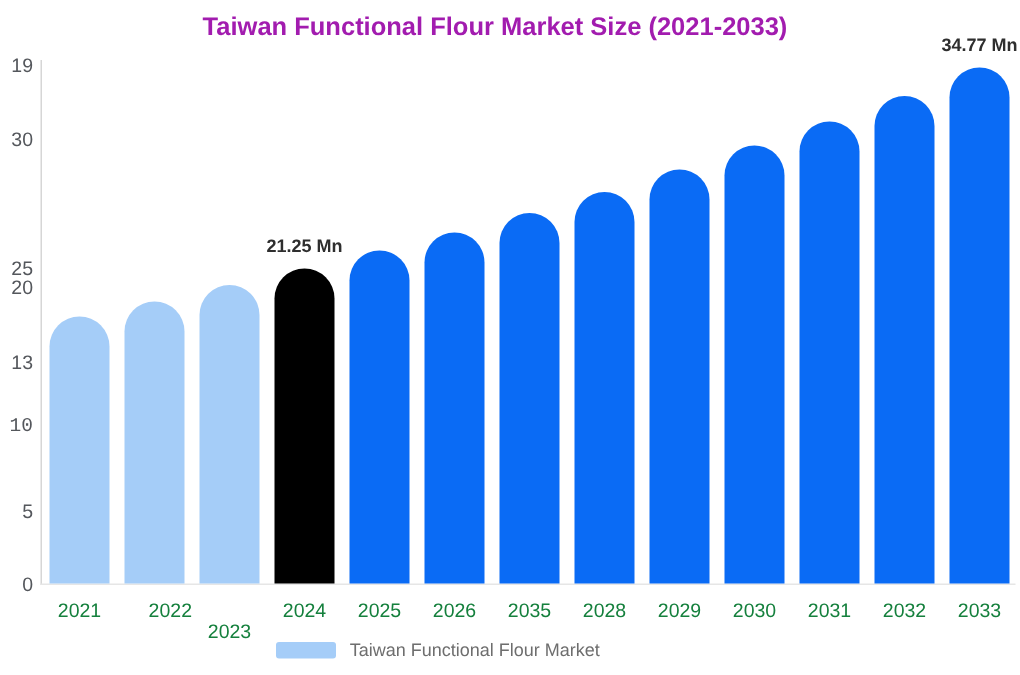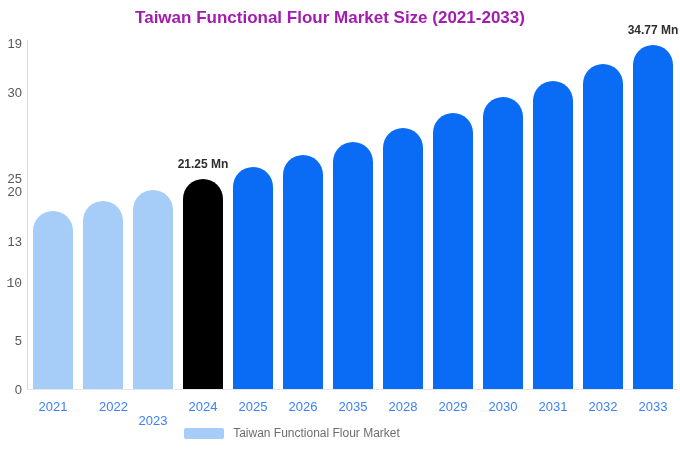--- a/index.html
+++ b/index.html
@@ -49,21 +49,21 @@
     text-align: right;
     font-size: 13px;
     color: #54575c;
     line-height: 13px;
   }
   .x-tick-label {
     position: absolute;
     width: 50px;
     text-align: center;
     font-size: 13px;
-    color: #3b82f6;
+    color: #15803d;
     top: 399px;
   }
   .bar {
     position: absolute;
     width: 40px;
     border-radius: 20px 20px 0 0;
   }
   .bar-annotation {
     position: absolute;
     width: 80px;

